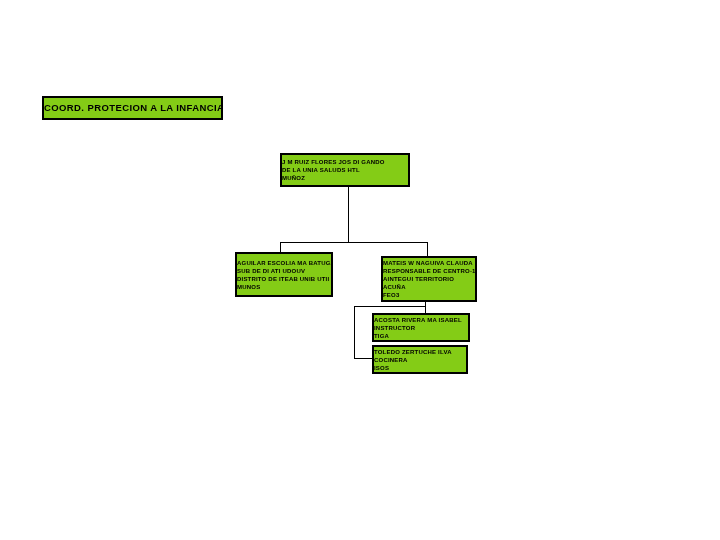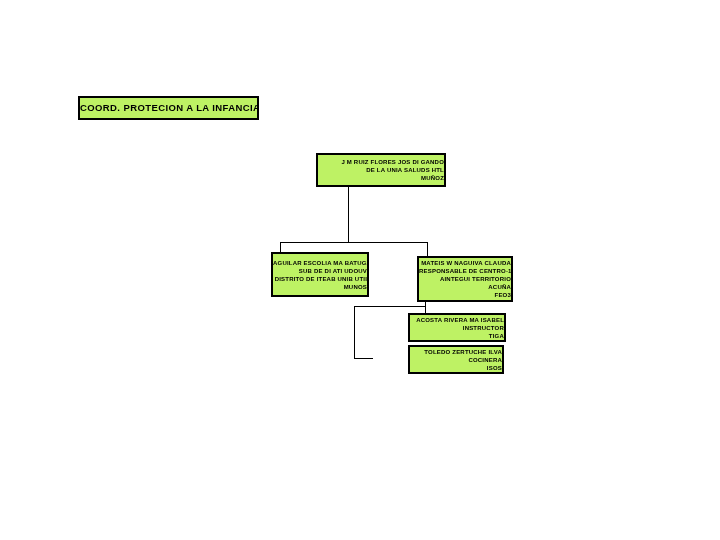--- a/index.html
+++ b/index.html
@@ -12,28 +12,27 @@
     position: relative;
     width: 720px;
     height: 540px;
     background: #ffffff;
     overflow: hidden;
   }
   .org-box {
     position: absolute;
     box-sizing: border-box;
     border: 2px solid #000000;
-    background: #bef264;
+    background: #84cc16;
     color: #000000;
-    text-align: right;
+    text-align: left;
     display: flex;
     flex-direction: column;
     justify-content: center;
     overflow: hidden;
-    margin-left: 36px;
   }
   .org-box .line {
     font-weight: bold;
     font-size: 6px;
     line-height: 8px;
     white-space: nowrap;
     letter-spacing: 0.2px;
   }
   #title-box {
     left: 42px; top: 96px; width: 181px; height: 24px;

